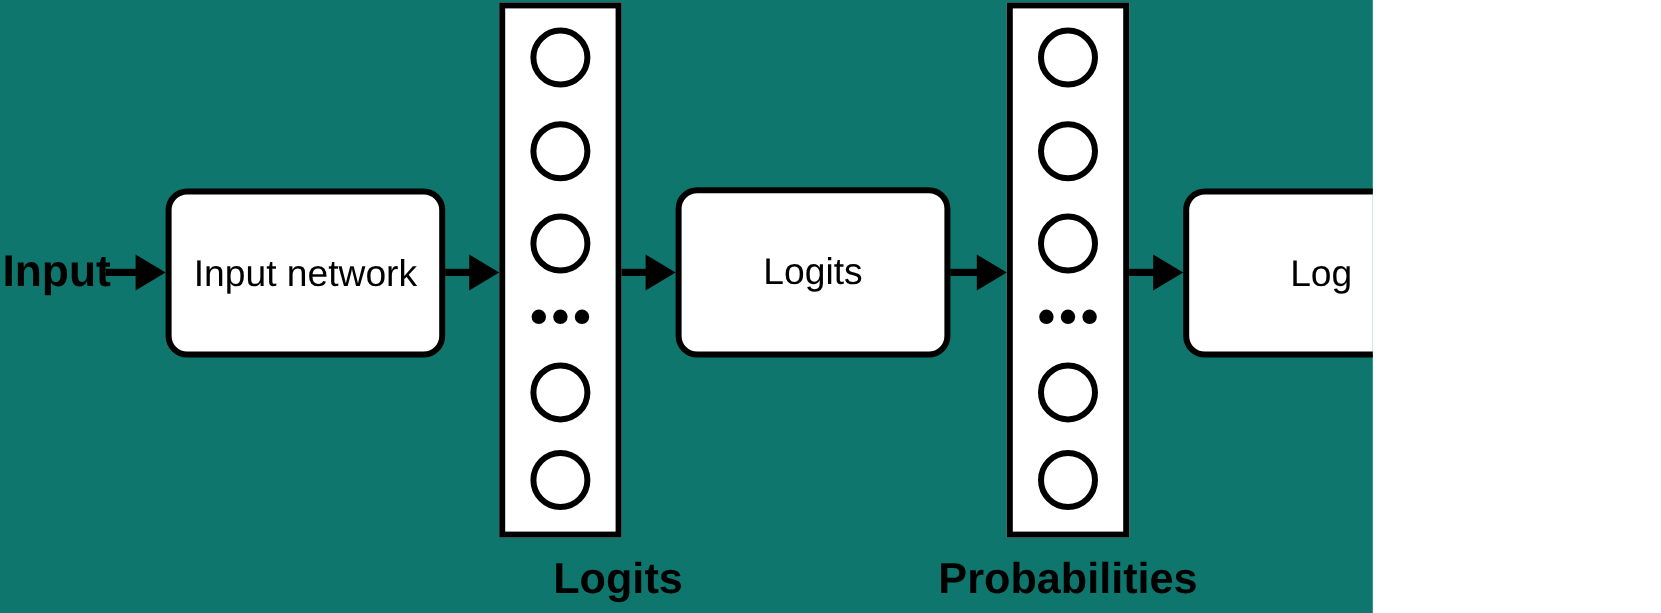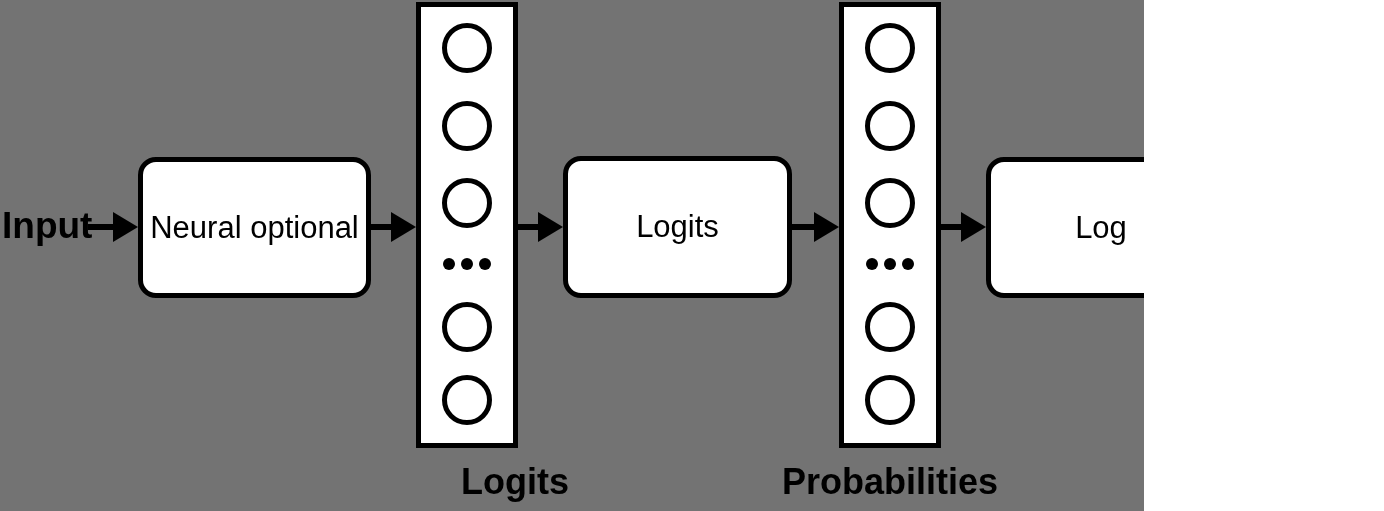--- a/index.html
+++ b/index.html
@@ -3,21 +3,21 @@
 <meta charset="utf-8">
 <style>
   * { margin: 0; padding: 0; box-sizing: border-box; }
   html, body { background: #ffffff; }
   body { font-family: "Liberation Sans", sans-serif; color: #000000; }
 
   .canvas {
     position: relative;
     width: 1144px;
     height: 511px;
-    background: #737373;
+    background: #0f766e;
     overflow: hidden;
   }
 
   
   .box {
     position: absolute;
     border: 5px solid #000000;
     border-radius: 18px;
     background: #ffffff;
     display: flex;
@@ -126,21 +126,21 @@
 <div class="canvas">
 
   <span class="input-label">Input</span>
 
   <div class="arrow a1">
     <div class="shaft"></div>
     <div class="head"></div>
   </div>
 
   <div class="box box-nn">
-    <span>Neural optional</span>
+    <span>Input network</span>
   </div>
 
   <div class="arrow a2">
     <div class="shaft"></div>
     <div class="head"></div>
   </div>
 
   <div class="column col-logits">
     <div class="neuron n1"></div>
     <div class="neuron n2"></div>

